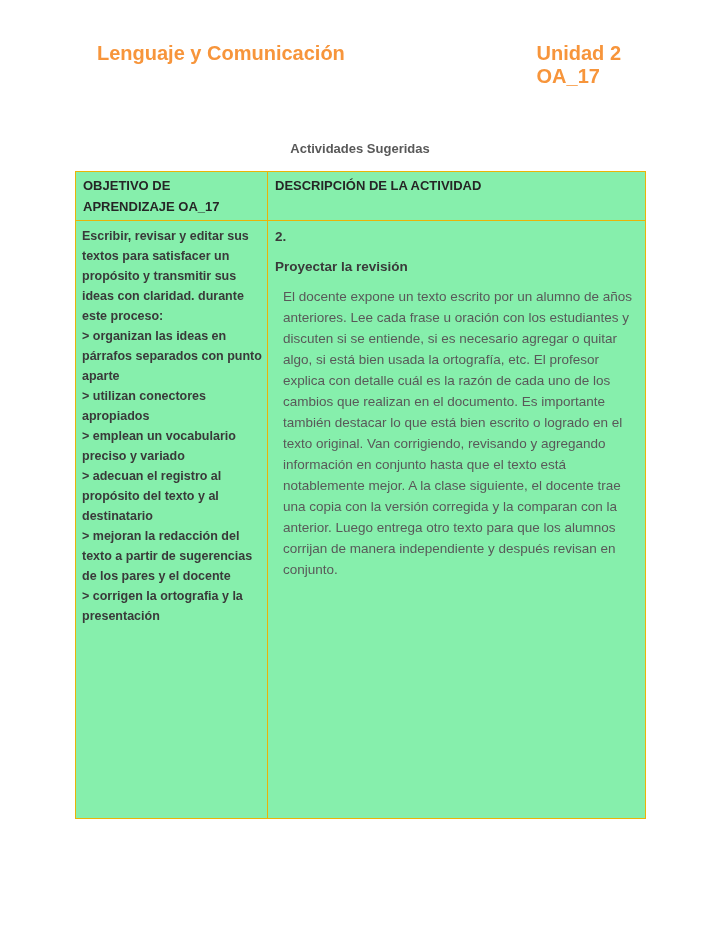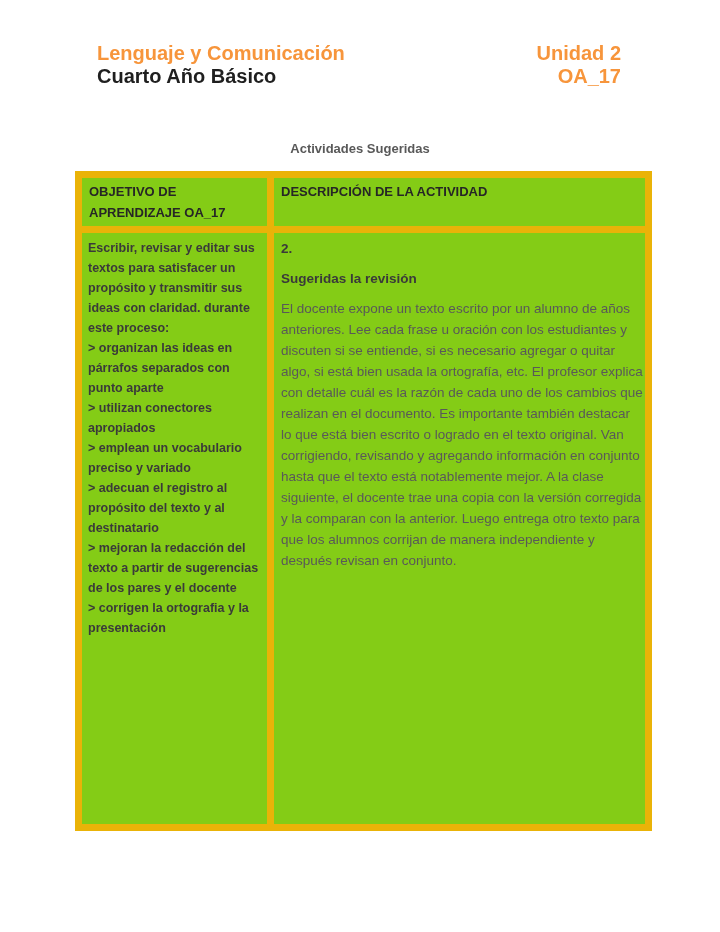--- a/index.html
+++ b/index.html
@@ -23,21 +23,21 @@
     justify-content: space-between;
     align-items: flex-start;
     padding: 42px 99px 0 97px;
   }
   .page-header .line {
     font-size: 20px;
     font-weight: bold;
     line-height: 23px;
     white-space: nowrap;
   }
-  .header-right { text-align: right; }
+  .header-right { }
   .orange-text { color: #F7953B; }
   .dark-text   { color: #1f1f1f; }
 
   
   .doc-title {
     margin-top: 53px;
     text-align: center;
     font-size: 13px;
     font-weight: bold;
     color: #595959;
@@ -45,23 +45,23 @@
 
   
   .activity-table {
     margin: 15px 0 0 75px;
     width: 570px;
     border-collapse: collapse;
     table-layout: fixed;
   }
   .activity-table th,
   .activity-table td {
-    border: 7px solid #eab308;
+    border: 1px solid #eab308;
     vertical-align: top;
-    background: #84cc16;
+    background: #86efac;
   }
   .activity-table col.col-objective   { width: 192px; }
   .activity-table col.col-description { width: 378px; }
 
   .activity-table thead tr { height: 46px; }
   .activity-table th {
     font-size: 13px;
     line-height: 21px;
     font-weight: bold;
     color: #262626;
@@ -87,31 +87,30 @@
     line-height: 21px;
     color: #595959;
     padding: 5px 2px 5px 7px;
   }
   .act-number,
   .act-title {
     font-weight: bold;
     color: #3a3a3a;
     margin: 0 0 9px 0;
   }
-  .act-body { margin: 0; }
+  .act-body { margin: 8px; }
 </style>
 </head>
 <body>
 
 <div class="page">
 
   <header class="page-header">
     <div class="header-left">
       <div class="line orange-text">Lenguaje y Comunicación</div>
-      <div class="line dark-text">Cuarto Año Básico</div>
     </div>
     <div class="header-right">
       <div class="line orange-text">Unidad 2</div>
       <div class="line orange-text">OA_17</div>
     </div>
   </header>
 
   <h1 class="doc-title">Actividades Sugeridas</h1>
 
   <table class="activity-table">
@@ -131,20 +130,20 @@
           <p>Escribir, revisar y editar sus textos para satisfacer un propósito y transmitir sus ideas con claridad. durante este proceso:</p>
           <p class="bullet">&gt; organizan las ideas en párrafos separados con punto aparte</p>
           <p class="bullet">&gt; utilizan conectores apropiados</p>
           <p class="bullet">&gt; emplean un vocabulario preciso y variado</p>
           <p class="bullet">&gt; adecuan el registro al propósito del texto y al destinatario</p>
           <p class="bullet">&gt; mejoran la redacción del texto a partir de sugerencias de los pares y el docente</p>
           <p class="bullet">&gt; corrigen la ortografia y la presentación</p>
         </td>
         <td class="activity-cell">
           <p class="act-number">2.</p>
-          <p class="act-title">Sugeridas la revisión</p>
+          <p class="act-title">Proyectar la revisión</p>
           <p class="act-body">El docente expone un texto escrito por un alumno de años anteriores. Lee cada frase u oración con los estudiantes y discuten si se entiende, si es necesario agregar o quitar algo, si está bien usada la ortografía, etc. El profesor explica con detalle cuál es la razón de cada uno de los cambios que realizan en el documento. Es importante también destacar lo que está bien escrito o logrado en el texto original. Van corrigiendo, revisando y agregando información en conjunto hasta que el texto está notablemente mejor. A la clase siguiente, el docente trae una copia con la versión corregida y la comparan con la anterior. Luego entrega otro texto para que los alumnos corrijan de manera independiente y después revisan en conjunto.</p>
         </td>
       </tr>
     </tbody>
   </table>
 
 </div>
 
 </body></html>

